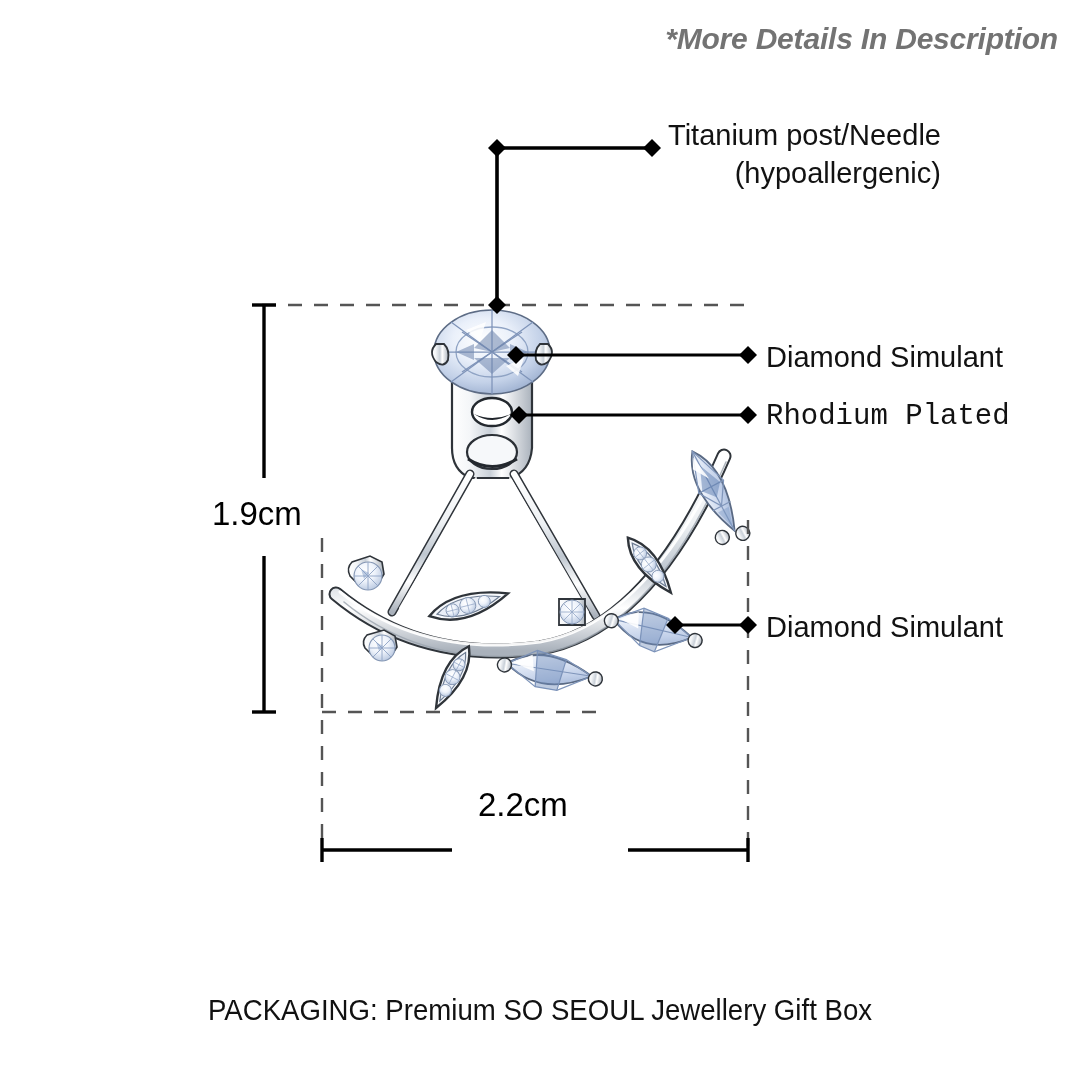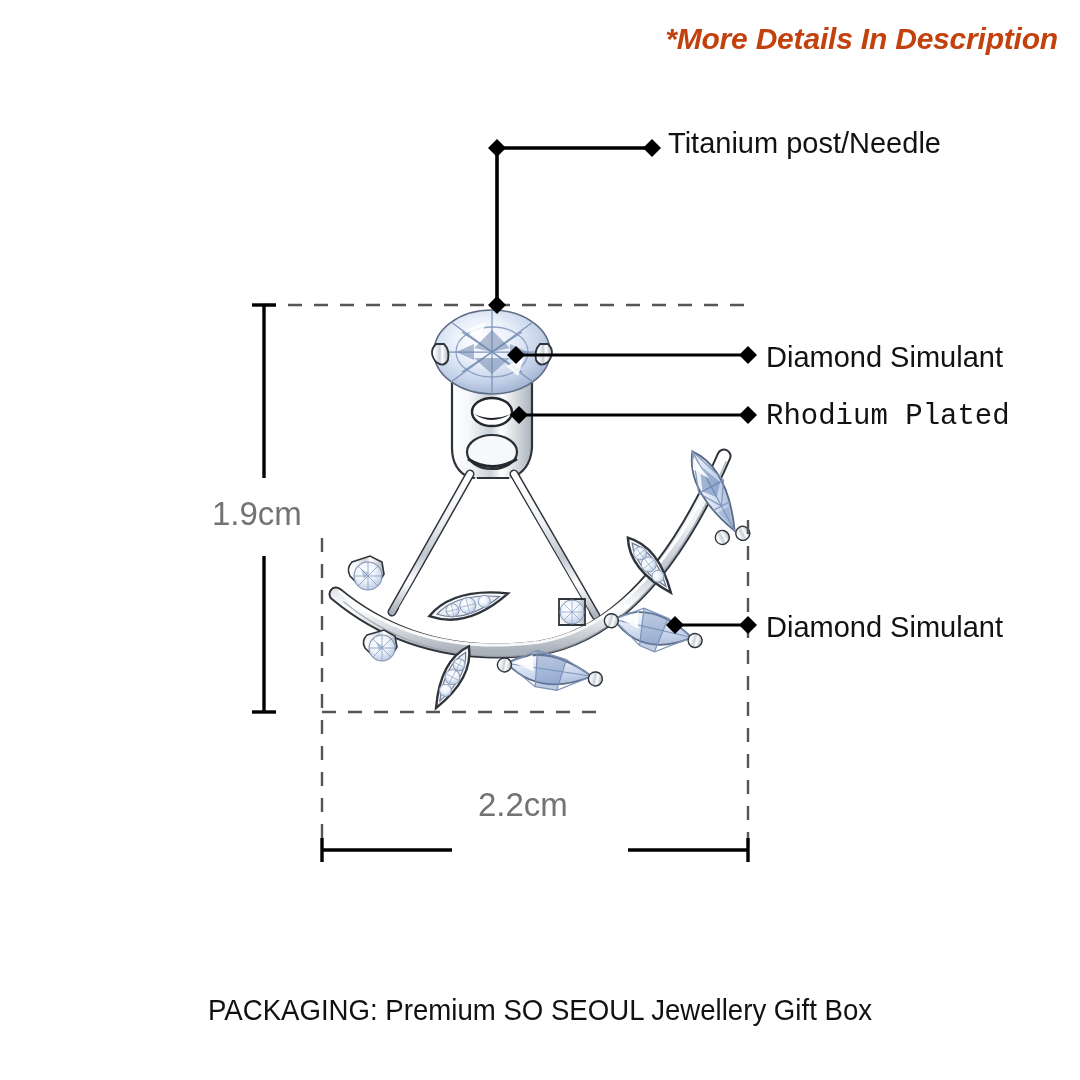--- a/index.html
+++ b/index.html
@@ -20,42 +20,42 @@
   
   #header-note {
     position: absolute;
     right: 22px;
     top: 22px;
     font-size: 30px;
     font-weight: bold;
     font-style: italic;
     letter-spacing: -0.2px;
     white-space: nowrap;
-    color: #c2410c;
+    color: #737373;
     text-align: right;
   }
 
   
   .callout-label {
     position: absolute;
     font-size: 29px;
     line-height: 1.32;
     color: #121212;
     white-space: nowrap;
   }
-  #label-titanium { left: 668px; top: 124px; text-align: right; }
+  #label-titanium { left: 668px; top: 116px; text-align: right; }
   #label-diamond-1 { left: 766px; top: 338px; }
   #label-rhodium  { left: 766px; top: 398px; font-family: Liberation Mono, monospace; }
   #label-diamond-2 { left: 766px; top: 608px; }
 
   
   .dim-text {
     position: absolute;
     font-size: 33px;
-    color: #737373;
+    color: #000000;
     white-space: nowrap;
     text-align: right;
   }
   #dim-vertical-text { left: 212px; top: 495px; }
   #dim-horizontal-text { left: 478px; top: 786px; }
 
   
   #packaging-note {
     position: absolute;
     left: 0;
@@ -341,20 +341,21 @@
 
     <g>
       <line x1="675" y1="625" x2="748" y2="625" stroke="#000000" stroke-width="3.2"></line>
       <path d="M675 616 L684 625 L675 634 L666 625 Z" fill="#000000"></path>
       <path d="M748 616 L757 625 L748 634 L739 625 Z" fill="#000000"></path>
     </g>
   </svg>
 
   <div class="callout-label" id="label-titanium">
     <span>Titanium post/Needle</span><br>
+    <span>(hypoallergenic)</span>
   </div>
 
   <div class="callout-label" id="label-diamond-1">Diamond Simulant</div>
 
   <div class="callout-label" id="label-rhodium">Rhodium Plated</div>
 
   <div class="callout-label" id="label-diamond-2">Diamond Simulant</div>
 
   <div class="dim-text" id="dim-vertical-text">1.9cm</div>
 

